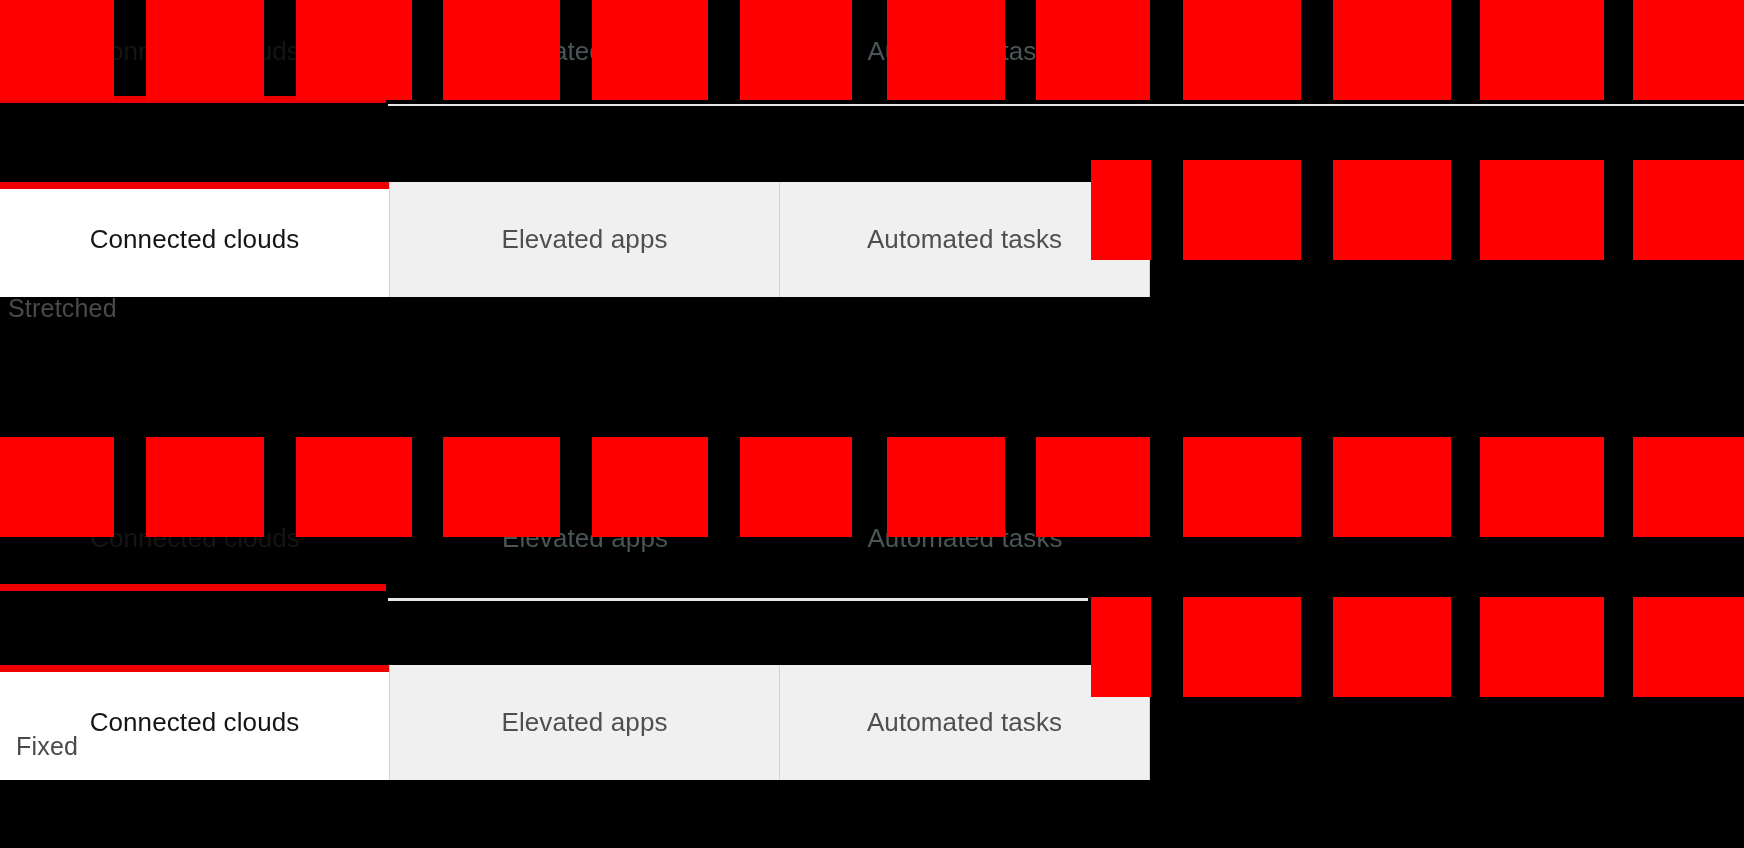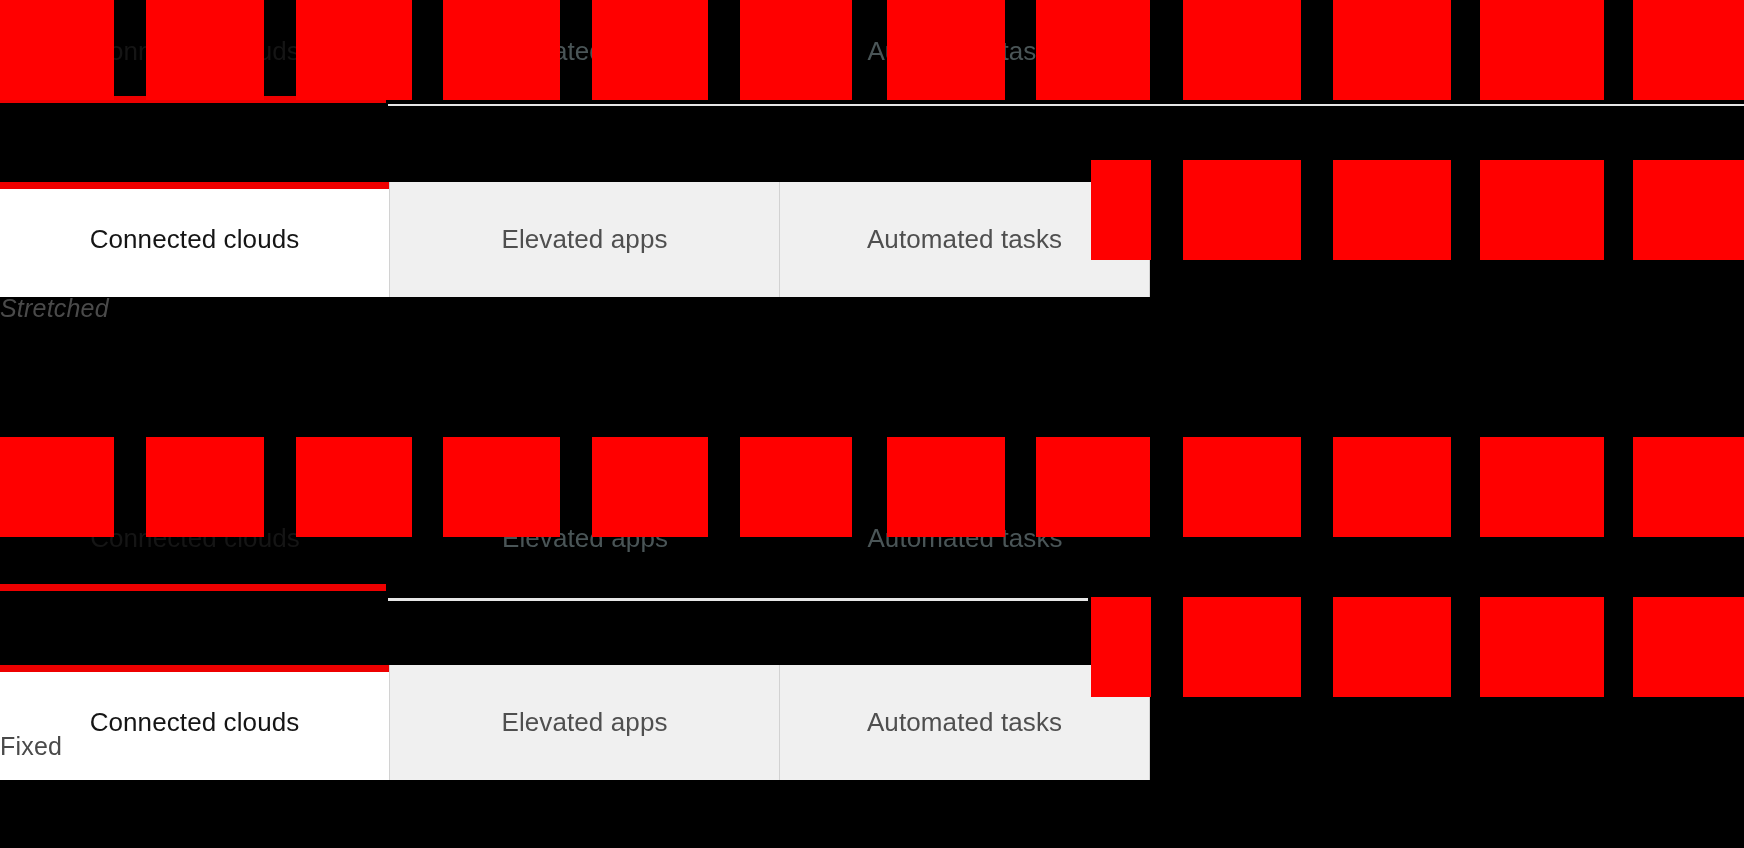--- a/index.html
+++ b/index.html
@@ -87,21 +87,21 @@
         <span class="lbl">Connected clouds</span>
       </div>
       <div class="tab inactive" style="width: 390px;">
         <span class="lbl">Elevated apps</span>
       </div>
       <div class="tab inactive" style="width: 370px;">
         <span class="lbl">Automated tasks</span>
       </div>
     </div>
 
-  <div class="caption" id="cap-stretched" style="left: 0px; top: 294px; font-style: italic;">Stretched</div>
+  <div class="caption" id="cap-stretched" style="left: 8px; top: 294px;">Stretched</div>
 
   <div class="ghostbar" id="row3" style="left: 0px; top: 487px; height: 103px;">
       <div class="tab active" style="width: 390px;">
         <span class="lbl">Connected clouds</span>
       </div>
       <div class="tab inactive" style="width: 390px;">
         <span class="lbl">Elevated apps</span>
       </div>
       <div class="tab inactive" style="width: 370px;">
         <span class="lbl">Automated tasks</span>
@@ -115,21 +115,21 @@
         <span class="lbl">Connected clouds</span>
       </div>
       <div class="tab inactive" style="width: 390px;">
         <span class="lbl">Elevated apps</span>
       </div>
       <div class="tab inactive" style="width: 370px;">
         <span class="lbl">Automated tasks</span>
       </div>
     </div>
 
-  <div class="caption" id="cap-fixed" style="left: 0px; top: 732px;">Fixed</div>
+  <div class="caption" id="cap-fixed" style="left: 16px; top: 732px;">Fixed</div>
 
   <div class="overlay-row" id="ov0" style="top: 0px; height: 100px;">
       <div class="rblock" style="left: 0px; width: 114px;"></div>
       <div class="rblock" style="left: 146px; width: 118px;"></div>
       <div class="rblock" style="left: 296px; width: 116px;"></div>
       <div class="rblock" style="left: 443px; width: 117px;"></div>
       <div class="rblock" style="left: 592px; width: 116px;"></div>
       <div class="rblock" style="left: 740px; width: 112px;"></div>
       <div class="rblock" style="left: 887px; width: 118px;"></div>
       <div class="rblock" style="left: 1036px; width: 114px;"></div>

